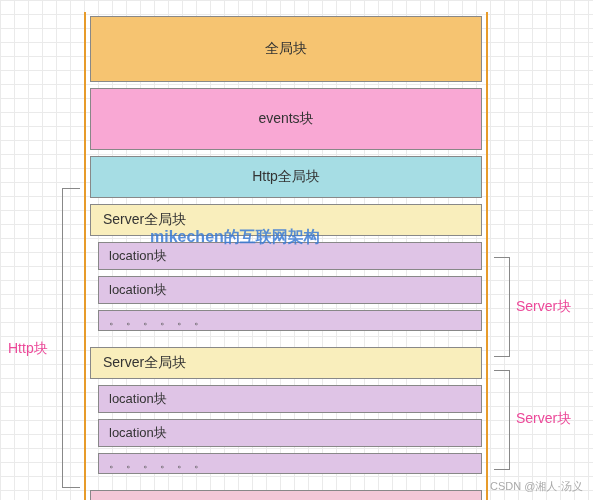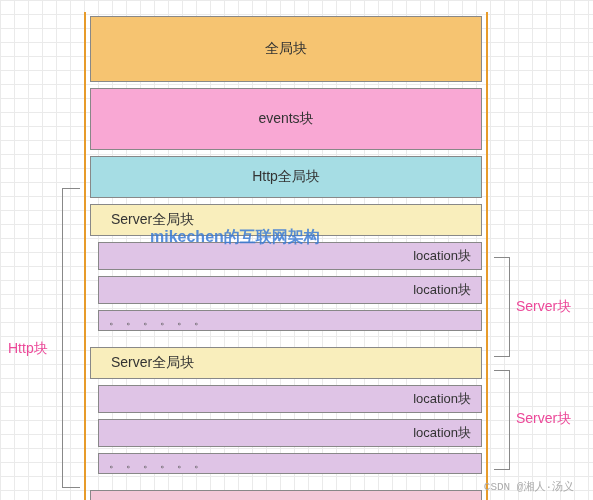--- a/index.html
+++ b/index.html
@@ -26,42 +26,41 @@
   .block {
     border: 1px solid #888;
     margin: 0 4px 6px 4px;
     padding: 6px 10px;
     font-size: 14px;
     color: #333;
   }
   .global { background:#f6c471; height:66px; display:flex; align-items:center; justify-content:center; margin-top:4px; }
   .events { background:#f9a8d4; height:62px; display:flex; align-items:center; justify-content:center; }
   .httpg  { background:#a6dde4; height:42px; display:flex; align-items:center; justify-content:center; }
-  .serverg{ background:#f9eebc; padding:6px 20px; display:flex; align-items:center; }
-  .loc    { background:#dfc4e6; margin-left:12px; margin-right:4px; padding:4px 10px; font-size:13px;text-align:right; }
+  .serverg{ background:#f9eebc; padding:6px 12px; display:flex; align-items:center; }
+  .loc    { background:#dfc4e6; margin-left:12px; margin-right:4px; padding:4px 10px; font-size:13px; }
   .dots   { background:#dfc4e6; margin-left:12px; margin-right:4px; padding:2px 10px; letter-spacing:6px; font-size:11px; color:#555; }
   .spacer { height:10px; }
   .pink   { background:#f4c7d7; height:46px; margin:0 4px; border:1px solid #888; display:flex; align-items:center; justify-content:center; letter-spacing:6px; color:#666; font-size:12px; }
 
   .watermark {
     position:absolute;
     left:150px; top:227px;
     color:#3a7bd5;
     font-size:16px;
     font-weight:600;
     opacity:.85;
     white-space:nowrap;
     pointer-events:none;
   }
   .footer {
     position:absolute;
-    right:19px; bottom:6px;
+    right:10px; bottom:6px;
     font-size:11px;
     color:#aaa;
-    font-family:Liberation Mono, monospace;
   }
 
   
   .bracket {
     position:absolute;
     border-color:#888;
     border-style:solid;
     border-width:0;
   }
   .bracket.left { border-left-width:1px; border-top-width:1px; border-bottom-width:1px; }

